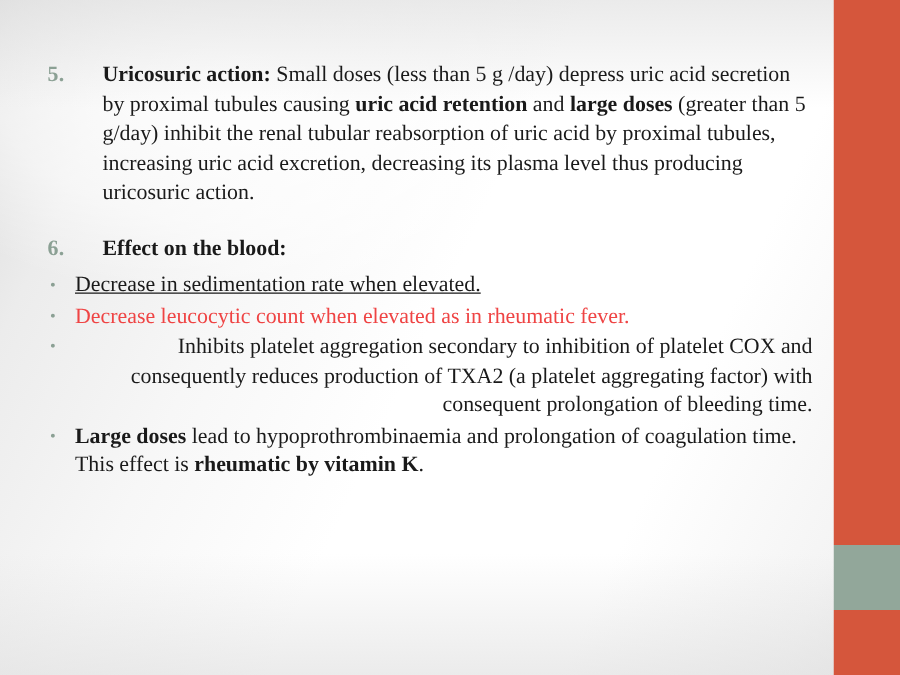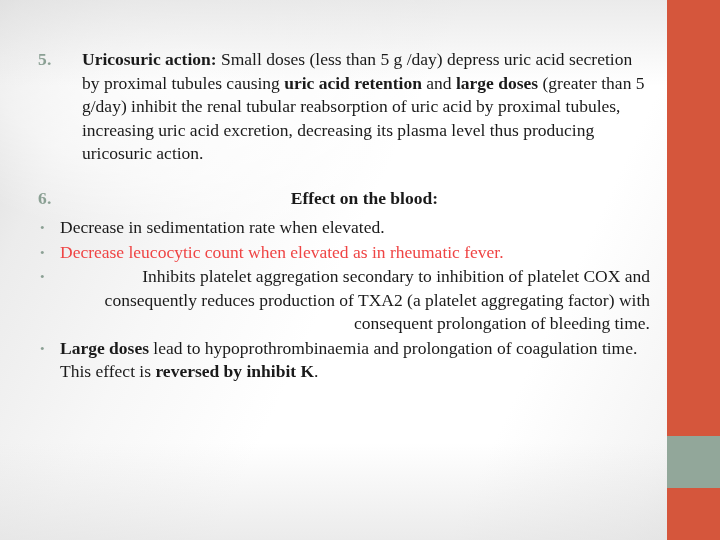--- a/index.html
+++ b/index.html
@@ -133,39 +133,39 @@
 
   <div class="content">
 
     <div class="num-item" id="item-5">
       <span class="num-marker" style="color: rgb(139, 160, 148);">5.</span>
       <span class="num-body" style="color: rgb(26, 26, 26);"><b>Uricosuric action:</b><span> Small doses (less than 5 g /day) depress uric acid secretion by proximal tubules causing </span><b>uric acid retention</b><span> and </span><b>large doses</b><span> (greater than 5 g/day) inhibit the renal tubular reabsorption of uric acid by proximal tubules, increasing uric acid excretion, decreasing its plasma level thus producing uricosuric action.</span></span>
     </div>
 
     <div class="num-item" id="item-6">
       <span class="num-marker" style="color: rgb(139, 160, 148);">6.</span>
-      <span class="num-body" style="color: rgb(26, 26, 26); text-align: right;"><b>Effect on the blood:</b></span>
+      <span class="num-body" style="color: rgb(26, 26, 26);"><b>Effect on the blood:</b></span>
     </div>
 
     <ul class="bullet-list">
       <li class="bullet-item">
         <span class="bullet-glyph" style="color: rgb(139, 160, 148);">•</span>
-        <span class="bullet-text" style="color: rgb(26, 26, 26);"><span>Decrease in sedimentation rate when elevated.</span></span>
+        <span class="bullet-text" style="color: rgb(26, 26, 26); text-decoration: underline;"><span>Decrease in sedimentation rate when elevated.</span></span>
       </li>
       <li class="bullet-item">
         <span class="bullet-glyph" style="color: rgb(139, 160, 148);">•</span>
         <span class="bullet-text" style="color: #ef4444;"><span>Decrease leucocytic count when elevated as in rheumatic fever.</span></span>
       </li>
       <li class="bullet-item">
         <span class="bullet-glyph" style="color: rgb(139, 160, 148);">•</span>
         <span class="bullet-text" style="color: rgb(26, 26, 26); text-align: right;"><span>Inhibits platelet aggregation secondary to inhibition of platelet COX and consequently reduces production of TXA2 (a platelet aggregating factor) with consequent prolongation of bleeding time.</span></span>
       </li>
       <li class="bullet-item">
         <span class="bullet-glyph" style="color: rgb(139, 160, 148);">•</span>
-        <span class="bullet-text" style="color: rgb(26, 26, 26);"><b>Large doses</b><span> lead to hypoprothrombinaemia and prolongation of coagulation time. This effect is </span><b>reversed by inhibit K</b><span>.</span></span>
+        <span class="bullet-text" style="color: rgb(26, 26, 26);"><b>Large doses</b><span> lead to hypoprothrombinaemia and prolongation of coagulation time. This effect is </span><b>rheumatic by vitamin K</b><span>.</span></span>
       </li>
     </ul>
 
   </div>
 
   <div class="side-band">
     <div class="band-seg-1" style="background-color: rgb(213, 86, 60);"></div>
     <div class="band-seg-2" style="background-color: rgb(146, 167, 154);"></div>
     <div class="band-seg-3" style="background-color: rgb(213, 86, 60);"></div>
   </div>

